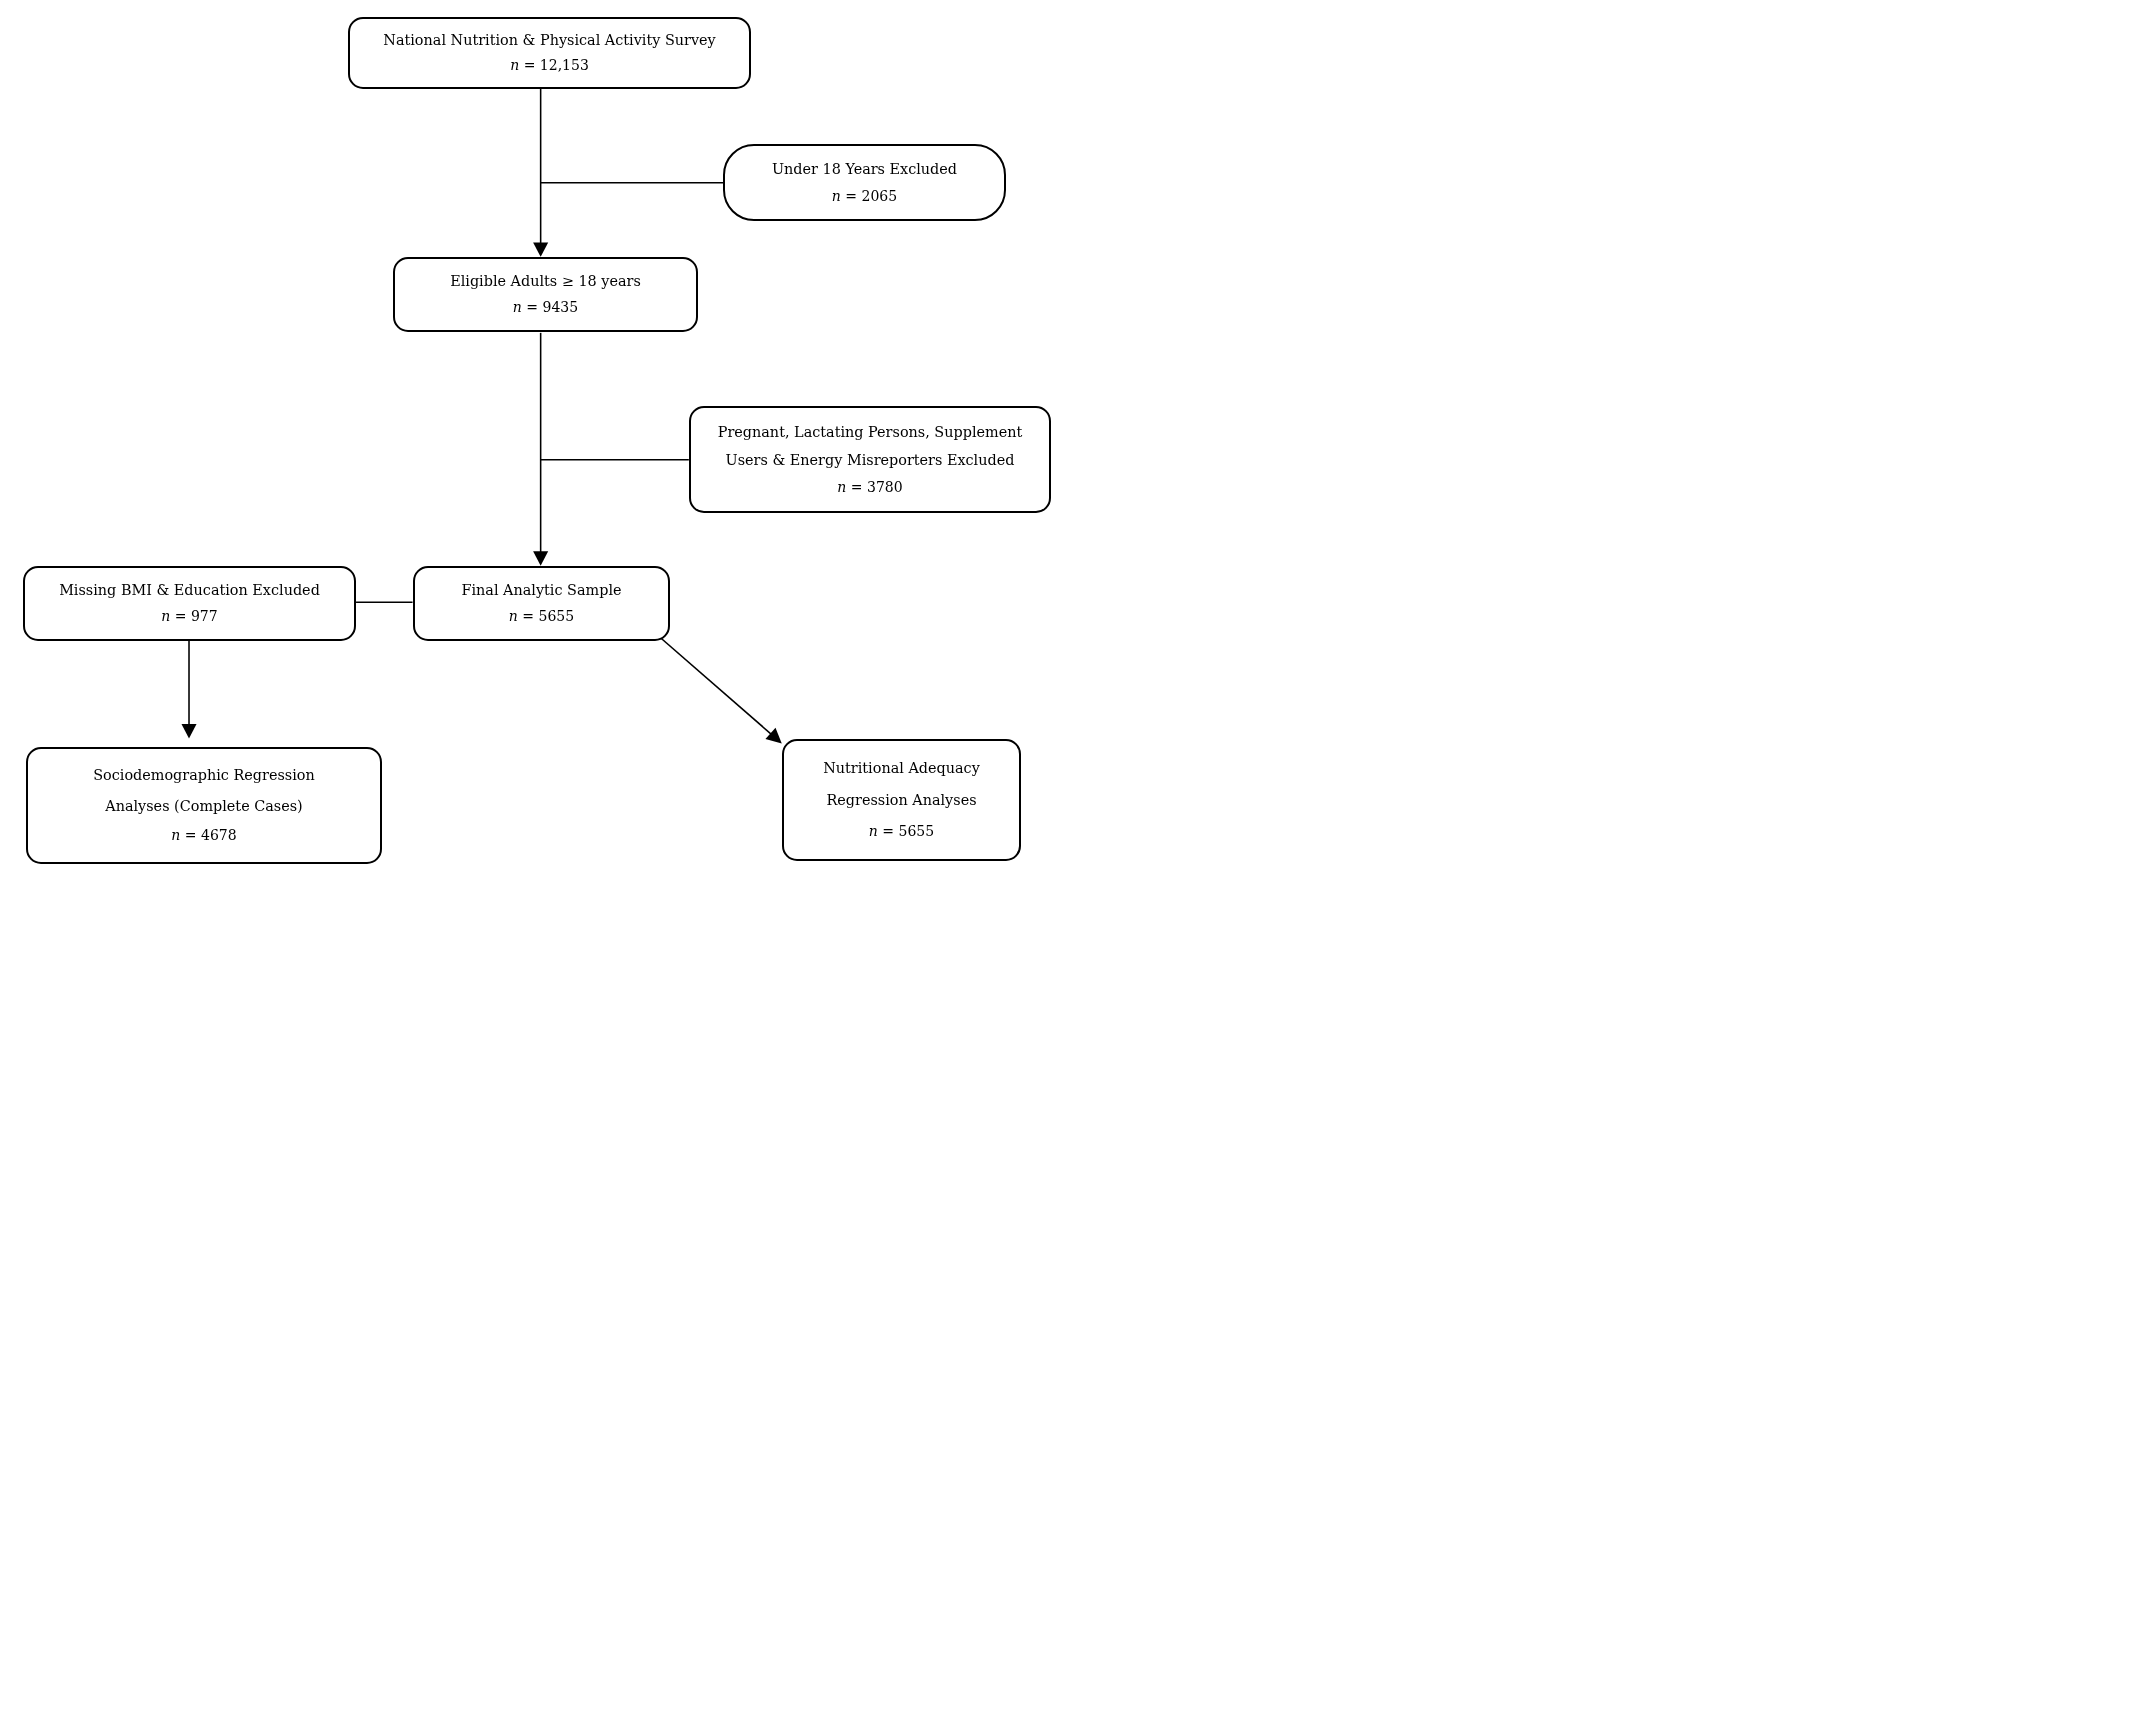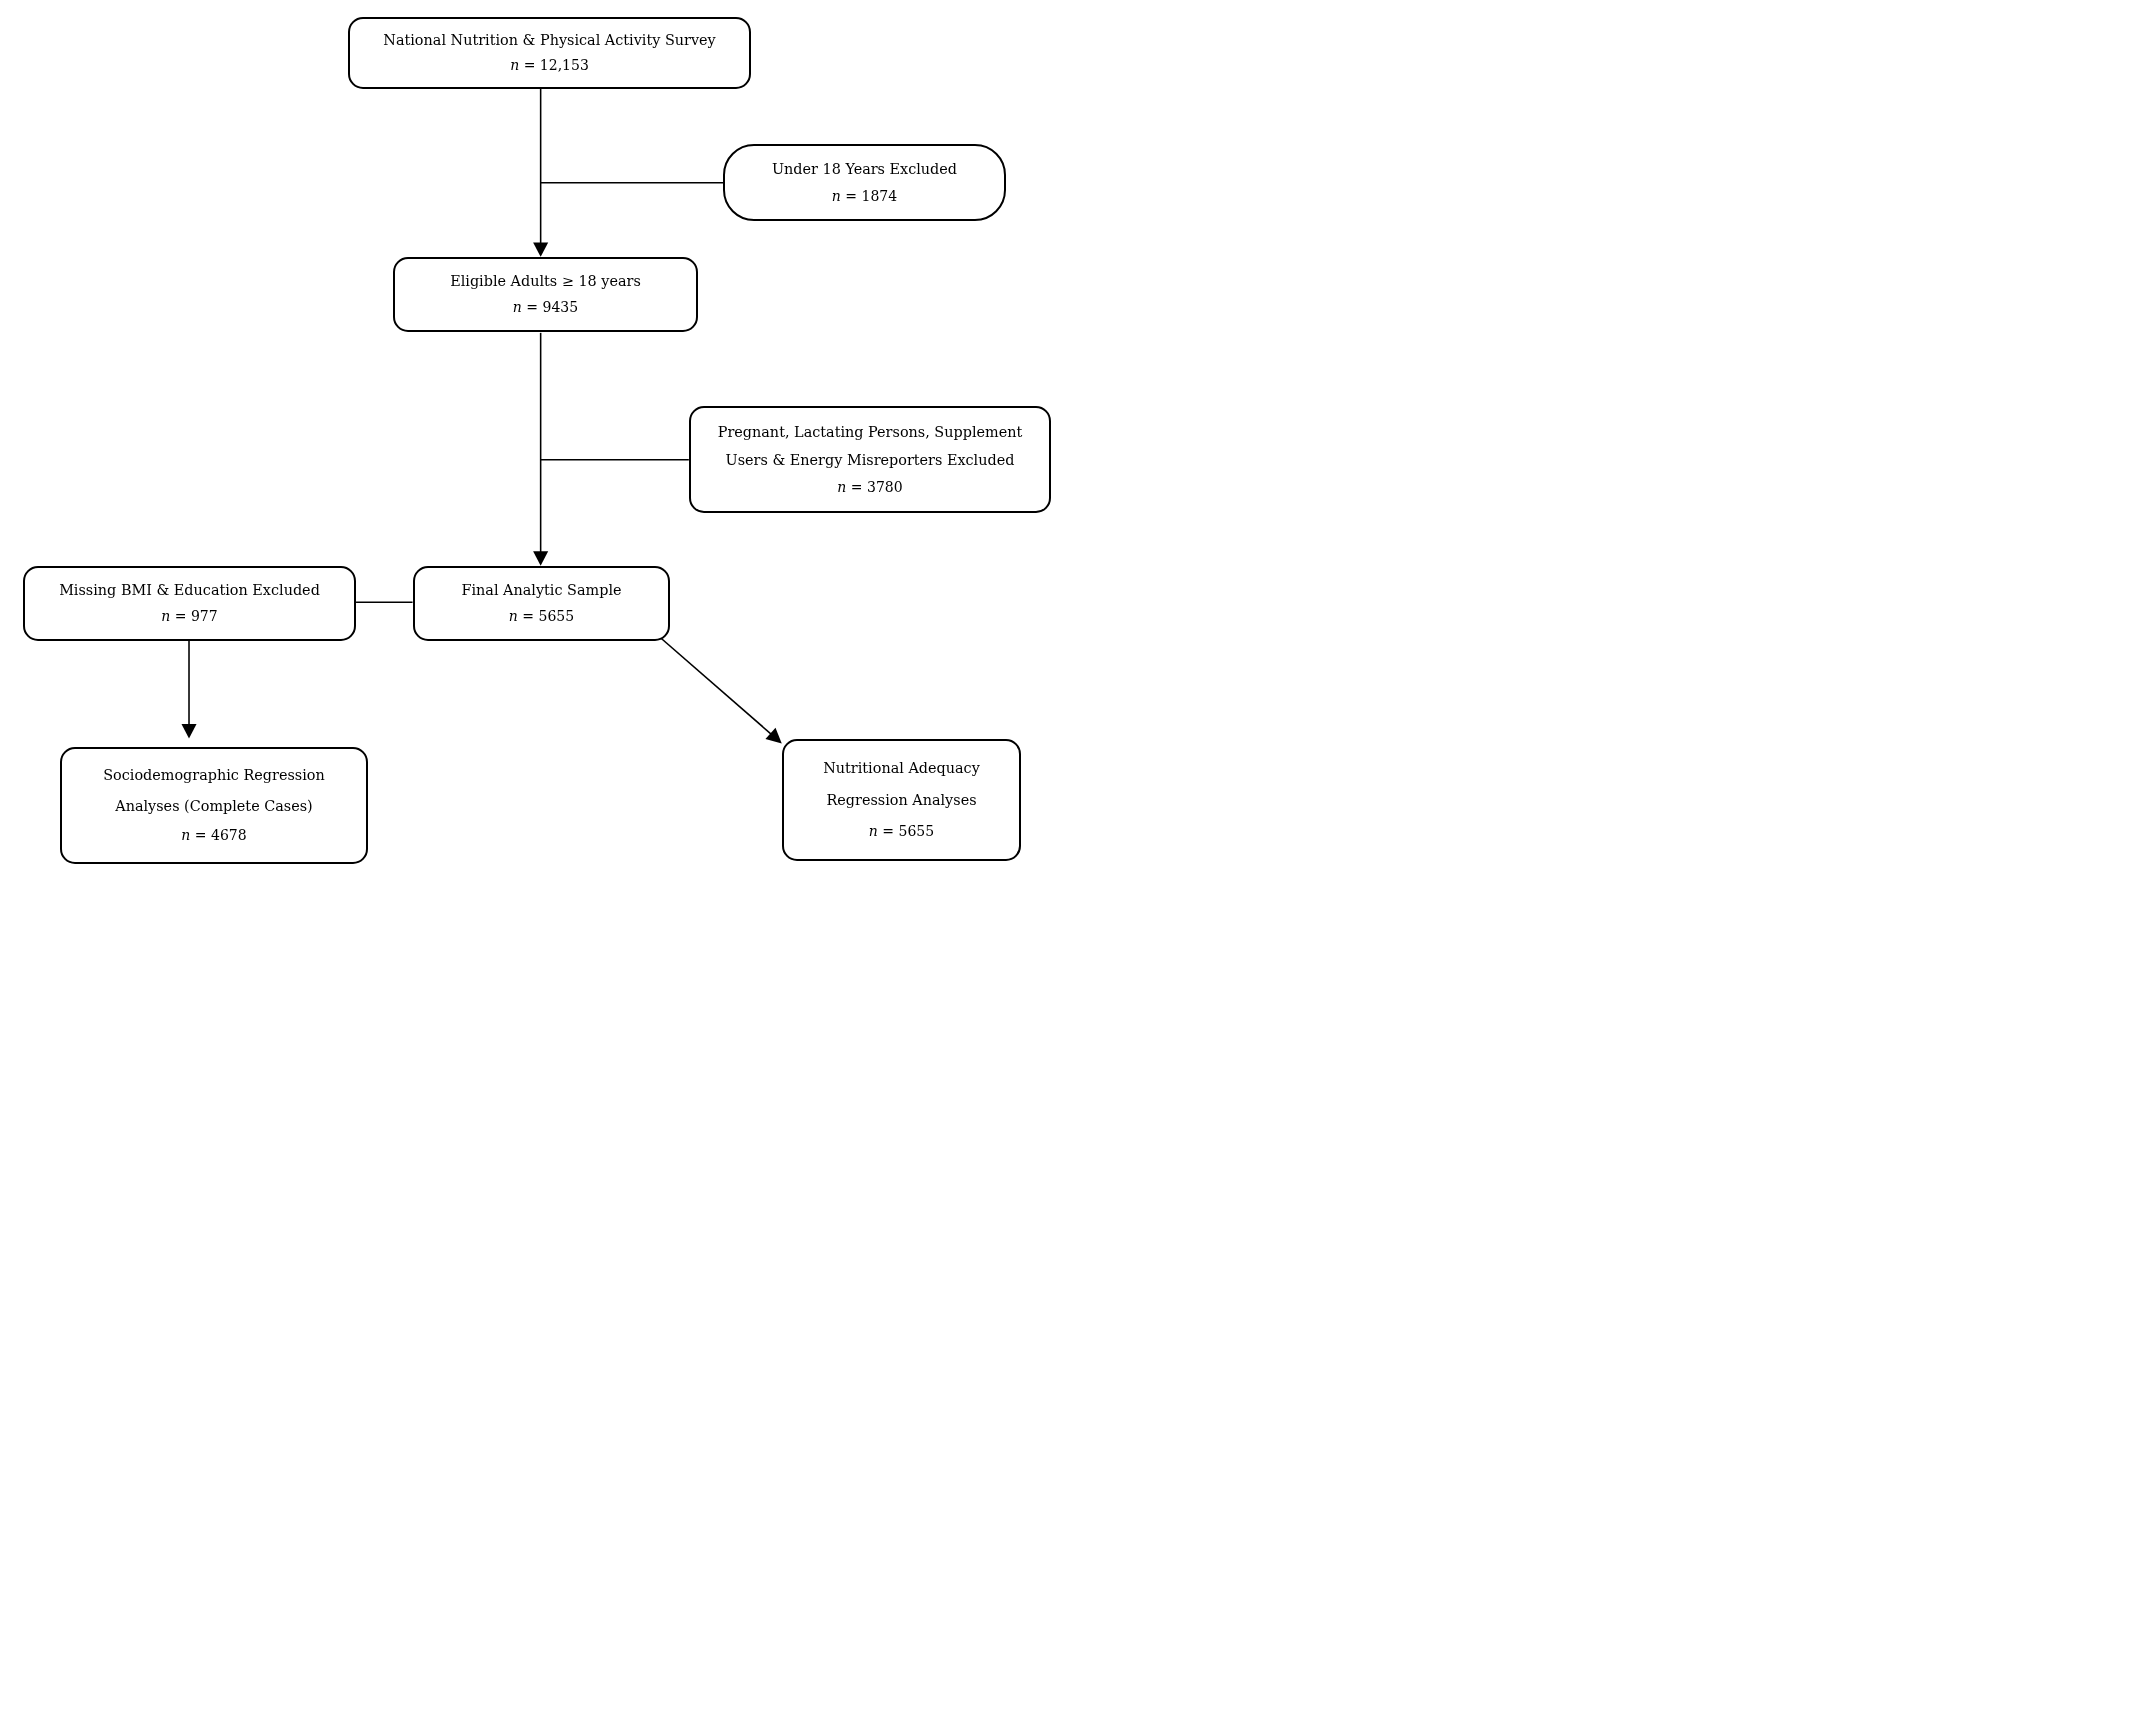--- a/index.html
+++ b/index.html
@@ -56,21 +56,21 @@
   }
   .nvar { font-style: italic; }
 
   
   #box-survey       { left: 348px;  top: 17px;   width: 403px; height: 72px; }
   #box-under18      { left: 723px; top: 144px;  width: 283px; height: 77px; border-radius: 31px; }
   #box-eligible     { left: 393px;  top: 257px;  width: 305px; height: 75px; }
   #box-pregnant     { left: 689px; top: 406px;  width: 362px; height: 107px; }
   #box-missing      { left: 23px;   top: 566px;  width: 333px; height: 75px; }
   #box-final        { left: 413px;  top: 566px;  width: 257px; height: 75px; }
-  #box-socio        { left: 26px;   top: 747px; width: 308px; height: 117px; margin-left: 34px; }
+  #box-socio        { left: 26px;   top: 747px; width: 356px; height: 117px; }
   #box-nutritional  { left: 782px; top: 739px; width: 239px; height: 122px; }
 </style>
 </head>
 <body>
 
 <div id="canvas">
 
   <svg id="connector-layer" viewBox="0 0 1704 1379" xmlns="http://www.w3.org/2000/svg">
 
     <line x1="861" y1="141" x2="861" y2="388"></line>
@@ -92,21 +92,21 @@
     <polygon points="1245,1184 1219,1177 1235,1159"></polygon>
   </svg>
 
   <div class="box" id="box-survey">
     <span class="label">National Nutrition &amp; Physical Activity Survey</span>
     <span class="nline"><span class="nvar">n</span><span> = 12,153</span></span>
   </div>
 
   <div class="box" id="box-under18">
     <span class="label">Under 18 Years Excluded</span>
-    <span class="nline"><span class="nvar">n</span><span> = 1874</span></span>
+    <span class="nline"><span class="nvar">n</span><span> = 2065</span></span>
   </div>
 
   <div class="box" id="box-eligible">
     <span class="label">Eligible Adults ≥ 18 years</span>
     <span class="nline"><span class="nvar">n</span><span> = 9435</span></span>
   </div>
 
   <div class="box" id="box-pregnant">
     <span class="label">Pregnant, Lactating Persons, Supplement</span>
     <span class="label">Users &amp; Energy Misreporters Excluded</span>

